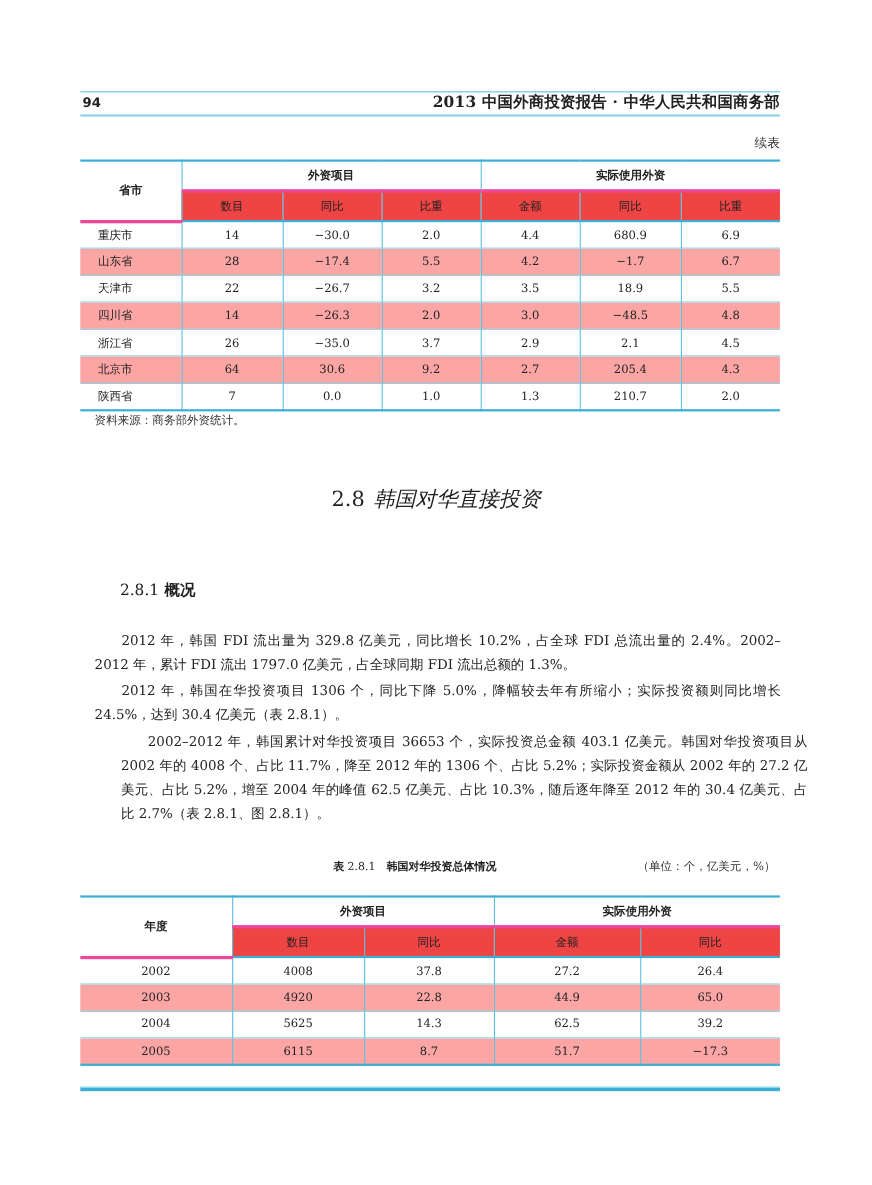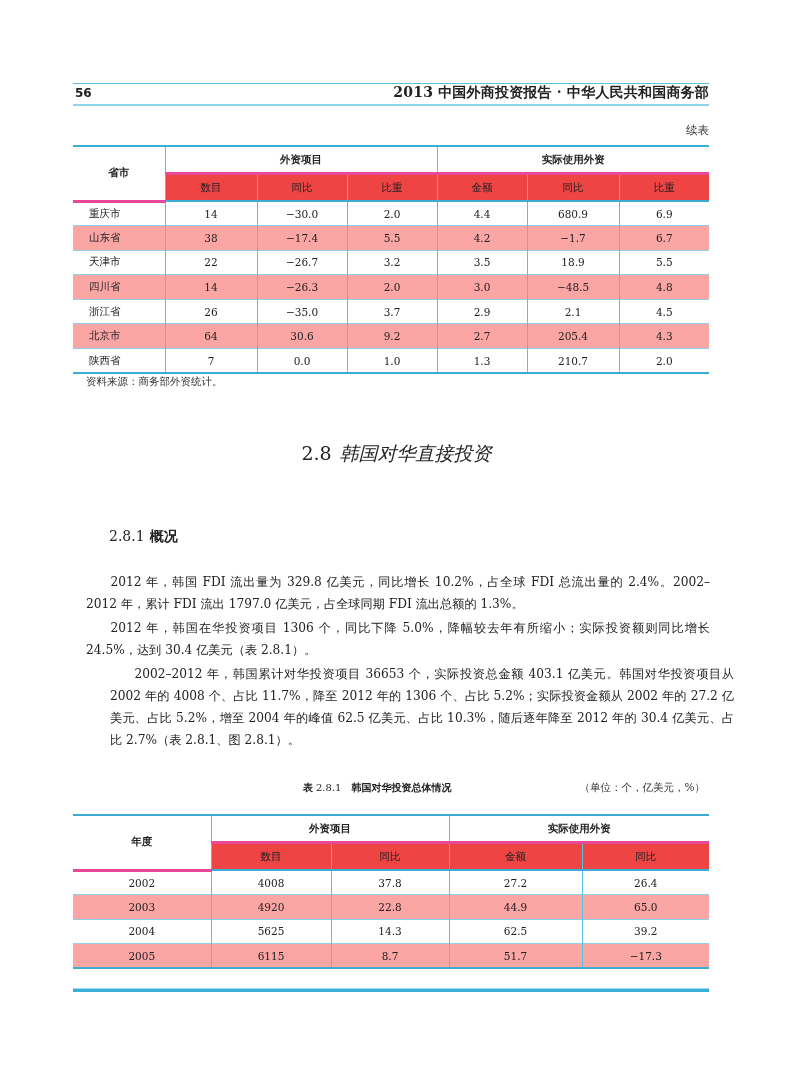--- a/index.html
+++ b/index.html
@@ -51,21 +51,21 @@
   .unit { right: 88px; top: 781px; font-size: 10.5px; color: #333; }
 
   .t2 { left: 73px; top: 814px; width: 636px; }
 
   .footer-line { left: 73px; top: 988px; width: 636px; height: 3px; background: #3aaed4; border-top: 1px solid #9adcf0; }
 </style>
 </head>
 <body>
 
 <div class="abs hdr-top"></div>
-<div class="abs page-num">56</div>
+<div class="abs page-num">94</div>
 <div class="abs running-title">2013 中国外商投资报告 · 中华人民共和国商务部</div>
 <div class="abs hdr-bot"></div>
 
 <div class="abs cont-label">续表</div>
 
 <table class="abs t t1">
   <colgroup>
     <col style="width:92px">
       <col style="width:92px">
       <col style="width:90px">
@@ -94,21 +94,21 @@
       <td class="name">重庆市</td>
       <td class="vl">14</td>
       <td class="vl">−30.0</td>
       <td class="vl">2.0</td>
       <td class="vl">4.4</td>
       <td class="vl">680.9</td>
       <td class="vl">6.9</td>
     </tr>
     <tr class="alt">
       <td class="name">山东省</td>
-      <td class="vl">38</td>
+      <td class="vl">28</td>
       <td class="vl">−17.4</td>
       <td class="vl">5.5</td>
       <td class="vl">4.2</td>
       <td class="vl">−1.7</td>
       <td class="vl">6.7</td>
     </tr>
     <tr>
       <td class="name">天津市</td>
       <td class="vl">22</td>
       <td class="vl">−26.7</td>

